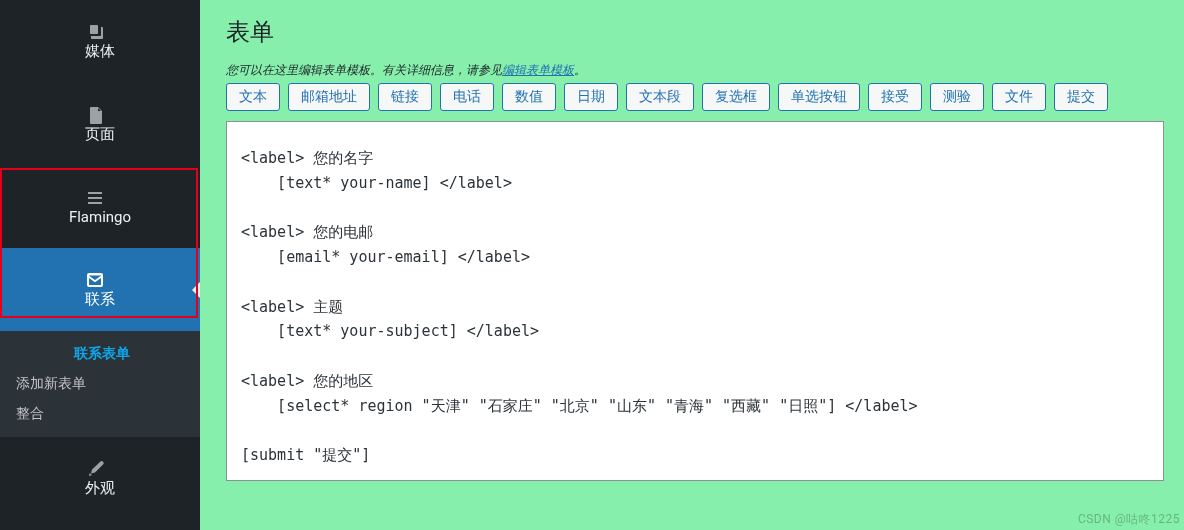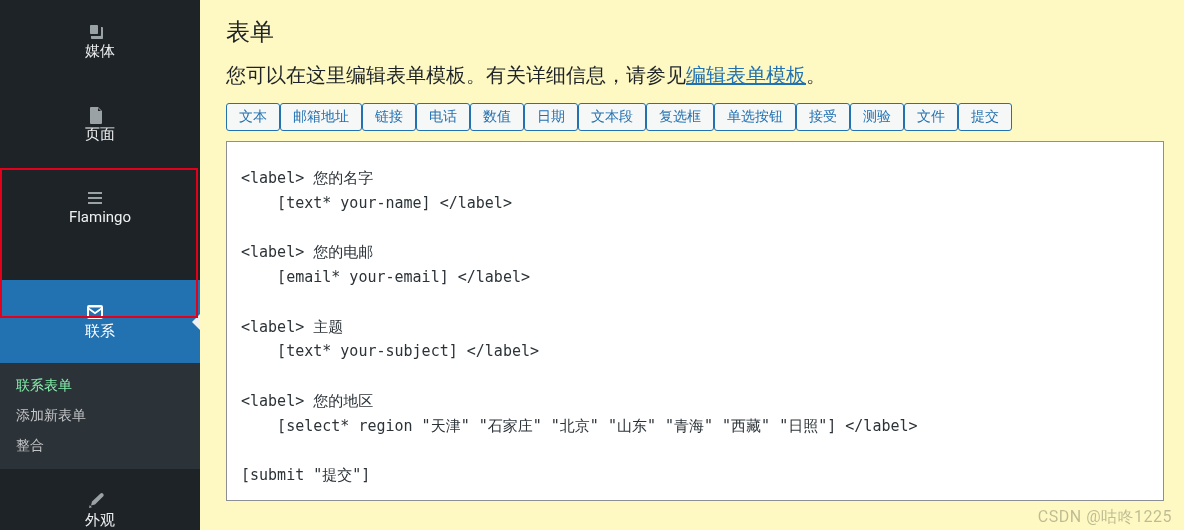--- a/index.html
+++ b/index.html
@@ -2,36 +2,36 @@
 <html><head>
 <meta charset="utf-8">
 <style>
   * { box-sizing: border-box; margin: 0; padding: 0; }
   body { font-family: -apple-system, BlinkMacSystemFont, "Segoe UI", Roboto, sans-serif; font-size: 14px; color: #1d2327; background: #f0f0f1; }
   .app { display: flex; width: 1184px; height: 530px; overflow: hidden; position: relative; }
   .sidebar { width: 200px; background: #1d2327; color: #f0f0f1; flex: 0 0 200px; display: flex; flex-direction: column; }
   .menu-item { display: flex; align-items: center; padding: 22px 12px; color: #f0f0f1; font-size: 15px; cursor: pointer; flex-direction: column; }
   .menu-item .icon { width: 20px; height: 20px; margin-right: 10px; display: inline-flex; align-items: center; justify-content: center; color: rgba(240,246,252,0.6); }
   .menu-item .icon svg { width: 20px; height: 20px; fill: currentColor; }
-  .menu-item.active { background: #2271b1; color: #fff; position: relative; margin-top: 32px; }
+  .menu-item.active { background: #2271b1; color: #fff; position: relative; }
   .menu-item.active .icon { color: #fff; }
   .menu-item.active::after { content: ""; position: absolute; right: 0; top: 50%; transform: translateY(-50%); border: 8px solid transparent; border-right-color: #f0f0f1; }
   .submenu { background: #2c3338; padding: 8px 0; }
   .submenu-item { padding: 6px 12px 6px 16px; font-size: 14px; color: #c3c4c7; cursor: pointer; }
-  .submenu-item.current { color: #86efac; font-weight: 400; }
+  .submenu-item.current { color: #0ea5e9; font-weight: 700; text-align: center; }
   .red-box { position: absolute; border: 2px solid #e3001b; pointer-events: none; }
-  .main { flex: 1; padding: 10px 20px 0 26px; overflow: hidden; background: #fef9c3; position: relative; }
+  .main { flex: 1; padding: 10px 20px 0 26px; overflow: hidden; background: #86efac; position: relative; }
   h2 { font-size: 24px; font-weight: 400; margin: 6px 0 14px; }
-  .desc { font-size: 20px; margin-bottom: 14px; }
+  .desc { font-size: 12px; margin-bottom: 4px; font-style: italic; }
   .desc a { color: #2271b1; text-decoration: underline; }
-  .tag-row { display: flex; flex-wrap: wrap; gap: 0; margin-bottom: 10px; align-items: center; }
+  .tag-row { display: flex; flex-wrap: wrap; gap: 8px; margin-bottom: 10px; align-items: center; }
   .tag-btn { border: 1px solid #2271b1; color: #2271b1; background: #f6f7f7; padding: 4px 12px; font-size: 14px; border-radius: 3px; cursor: pointer; }
   .editor { width: 100%; min-height: 360px; border: 1px solid #8c8f94; background: #fff; padding: 24px 14px; font-family: Menlo, Consolas, monospace; font-size: 15px; line-height: 1.65; white-space: pre; resize: none; color: #2c3338; }
   .badge { display: inline-flex; align-items:center; justify-content:center; min-width:18px; height:18px; border-radius:9px; background:#d63638; color:#fff; font-size:11px; font-weight:600; margin-left:6px; padding:0 5px; }
-  .watermark { position: absolute; right: 12px; bottom: 2px; font-size: 16px; color: rgba(0,0,0,0.25); letter-spacing: 0.5px; margin-left: 40px; }
+  .watermark { position: absolute; right: 4px; bottom: 2px; font-size: 12px; color: rgba(0,0,0,0.25); letter-spacing: 0.5px; margin-left: 40px; }
 </style>
 </head>
 <body>
 <div class="app">
   <div class="sidebar">
     <div class="menu-item">
       <span class="icon">
           <svg viewBox="0 0 20 20">
             <path d="M13 11V4c0-.55-.45-1-1-1H6c-.55 0-1 .45-1 1v7c0 .55.45 1 1 1h6c.55 0 1-.45 1-1zm-7 3h9c.55 0 1-.45 1-1V5h1c.55 0 1 .45 1 1v10c0 .55-.45 1-1 1H7c-.55 0-1-.45-1-1v-1z"></path>
           </svg>

